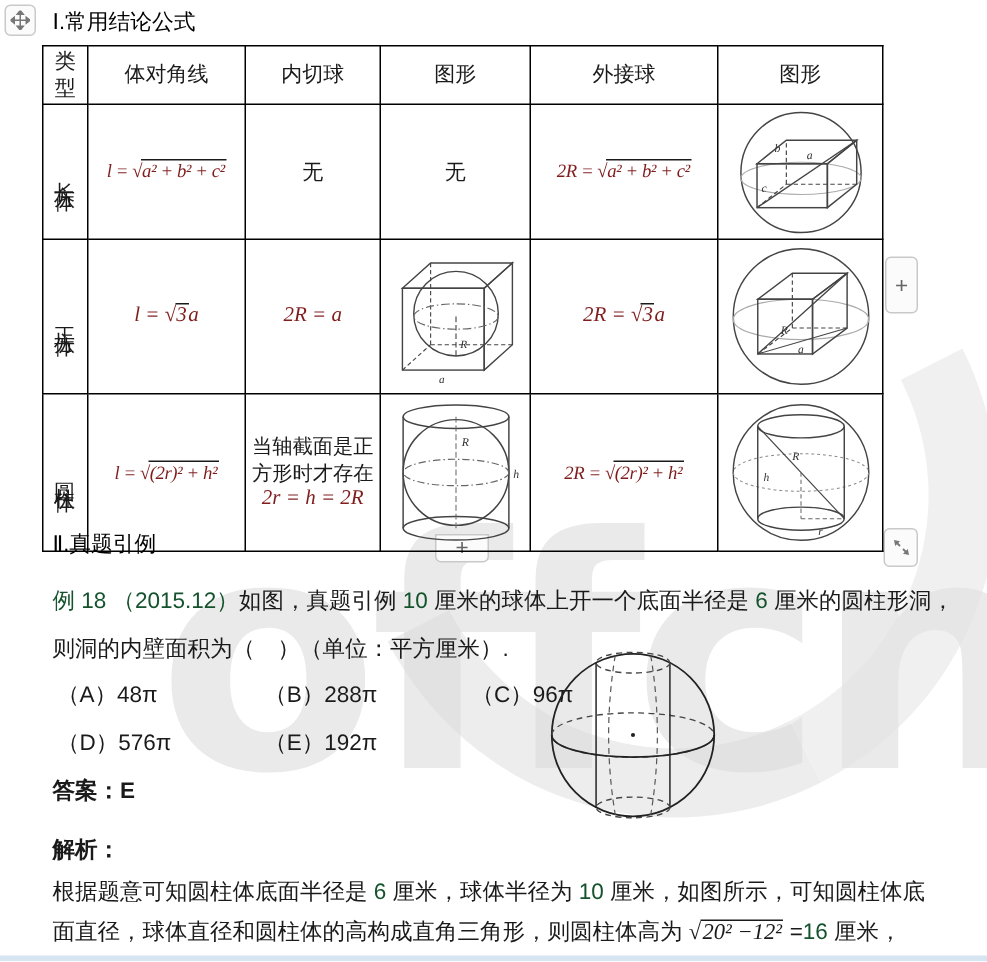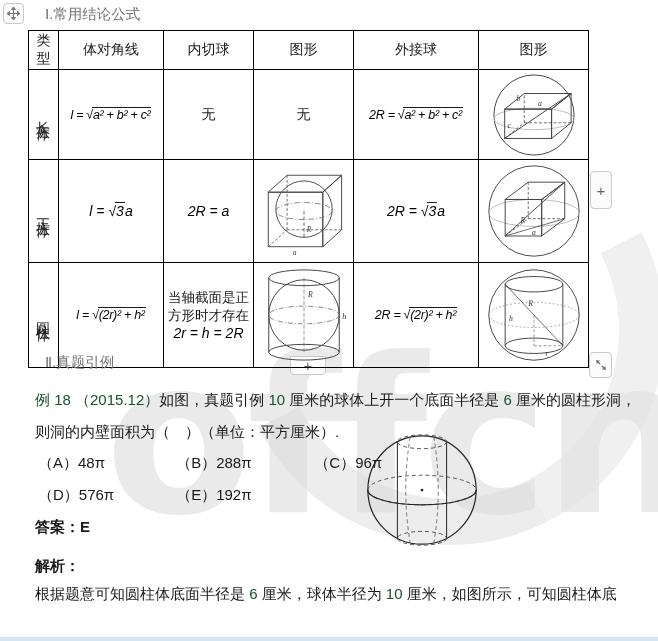--- a/index.html
+++ b/index.html
@@ -26,21 +26,21 @@
   .ctl {
     position:absolute; background:#fbfbfb; border:1px solid #c9c9c9; border-radius:4px;
     display:flex; align-items:center; justify-content:center; cursor:pointer;
     color:#666; font-size:15px; padding:0;
   }
   .move-handle { left:3px; top:3px; width:21px; height:21px; }
   .add-col { left:590px; top:171px; width:22px; height:38px; }
   .add-row { left:290px; top:356px; width:36px; height:19px; border-top-left-radius:0; border-top-right-radius:0; }
   .expand { left:589px; top:352px; width:23px; height:26px; }
   
-  .sec-title { position:absolute; left:45px; font-size:14.5px; color:#737373; }
+  .sec-title { position:absolute; left:35px; font-size:14.5px; color:#000000; }
   .sec1 { top:5px; } .sec2 { top:353px; }
   .para { position:absolute; left:35px; width:605px; font-size:15px; color:#1a1a1a; }
   .num { color:#14532d; }
   .p1 { top:391px; } .p2 { top:423px; }
   .opt-row { position:absolute; left:38px; font-size:15px; }
   .opts1 { top:454px; } .opts2 { top:486px; }
   .opt { display:inline-block; width:134px; }
   .answer { position:absolute; left:35px; top:518px; font-size:15px; font-weight:600; }
   .analysis-label { position:absolute; left:35px; top:557px; font-size:15px; font-weight:600; }
   .a1 { top:585px; } .a2 { top:612px; }
@@ -48,21 +48,21 @@
   
   table.main {
     position:absolute; left:28px; top:30px; border-collapse:collapse; table-layout:fixed;
     background:transparent; font-size:14px;
   }
   table.main td, table.main th {
     border:1px solid #000; text-align:center; vertical-align:middle; padding:1px;
     font-weight:normal; background:transparent;
   }
   .vert { writing-mode:vertical-rl; text-orientation:upright; letter-spacing:3px; margin:0 auto; font-size:14px; }
-  .formula { font-family:Liberation Sans, sans-serif; font-style:italic; font-size:14px; color:#000000; white-space:nowrap; }
+  .formula { font-family:Liberation Serif, serif; font-style:italic; font-size:14px; color:#7f1d1d; white-space:nowrap; }
   .f-small { font-size:12.5px; letter-spacing:-0.3px; }
   .formula .sqrt { font-style:normal; margin-right:-1px; }
   .formula .rad, .math .rad { border-top:1px solid #1a1a1a; padding:0 1px; }
   .math { font-family:"Liberation Serif","DejaVu Serif",serif; font-style:italic; white-space:nowrap; }
   .math .sqrt { font-style:normal; }
   .note { font-size:13.5px; line-height:1.35; }
   .fig-none { font-size:14px; }
   svg text { font-family:"Liberation Serif","DejaVu Serif",serif; font-style:italic; font-size:8px; fill:#333; }
   svg { display:block; margin:0 auto; }
   
@@ -273,16 +273,17 @@
       <line x1="90" y1="14" x2="90" y2="112" stroke="#222" stroke-width="1"></line>
       <ellipse cx="65" cy="14" rx="25" ry="7" fill="none" stroke="#444" stroke-width="0.9" stroke-dasharray="4 3"></ellipse>
       <ellipse cx="65" cy="112" rx="25" ry="7" fill="none" stroke="#444" stroke-width="0.9" stroke-dasharray="4 3"></ellipse>
       <path d="M53,9 Q44,63 53,117" fill="none" stroke="#555" stroke-width="0.8" stroke-dasharray="4 3"></path>
       <path d="M77,9 Q86,63 77,117" fill="none" stroke="#555" stroke-width="0.8" stroke-dasharray="4 3"></path>
       <circle cx="65" cy="63" r="1.4" fill="#222"></circle>
     </svg>
 
     <div class="analysis-label">解析：</div>
     <p class="para a1"><span>根据题意可知圆柱体底面半径是 </span><span class="num">6</span><span> 厘米，球体半径为 </span><span class="num">10</span><span> 厘米，如图所示，可知圆柱体底</span></p>
+    <p class="para a2"><span>面直径，球体直径和圆柱体的高构成直角三角形，则圆柱体高为 </span><span class="math"><span class="sqrt">√</span><span class="rad">20² −12²</span></span><span> =</span><span class="num">16</span><span> 厘米，</span></p>
 
     <div class="bottom-strip"></div>
   </div>
 </div>
 
 </body></html>

